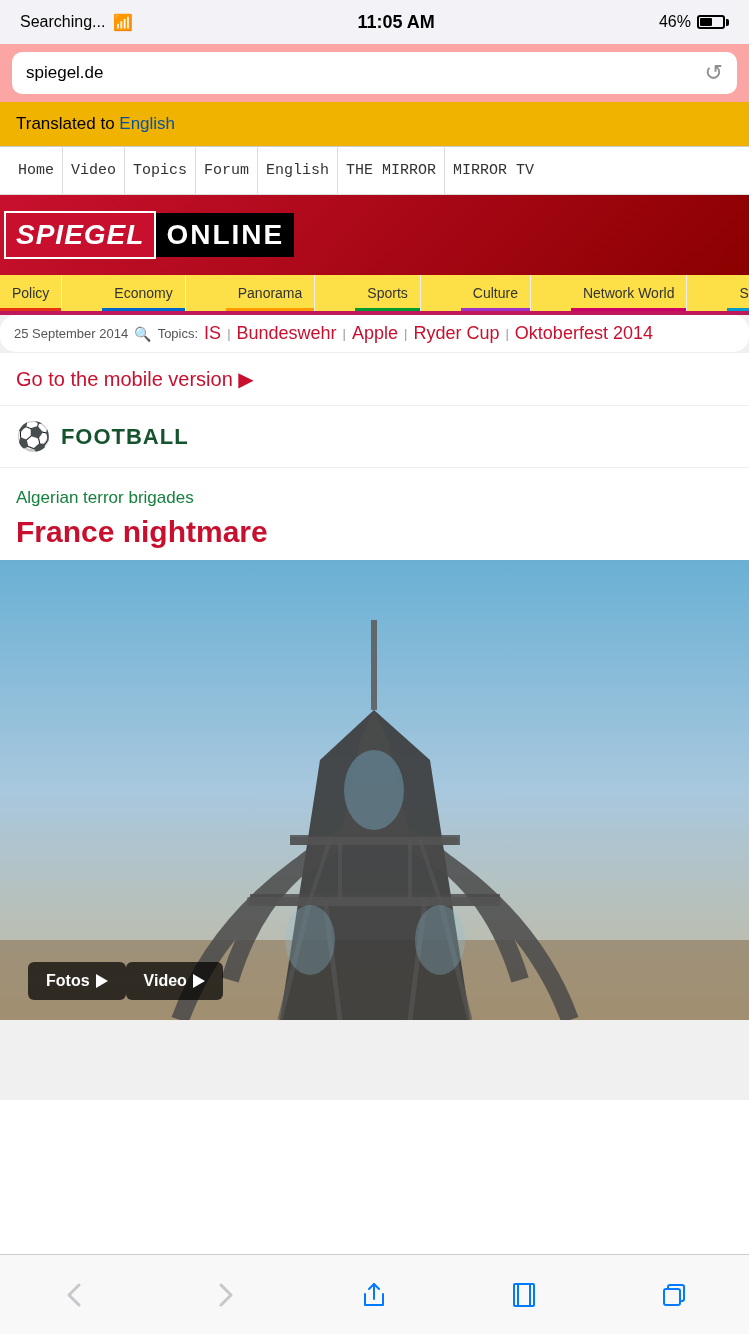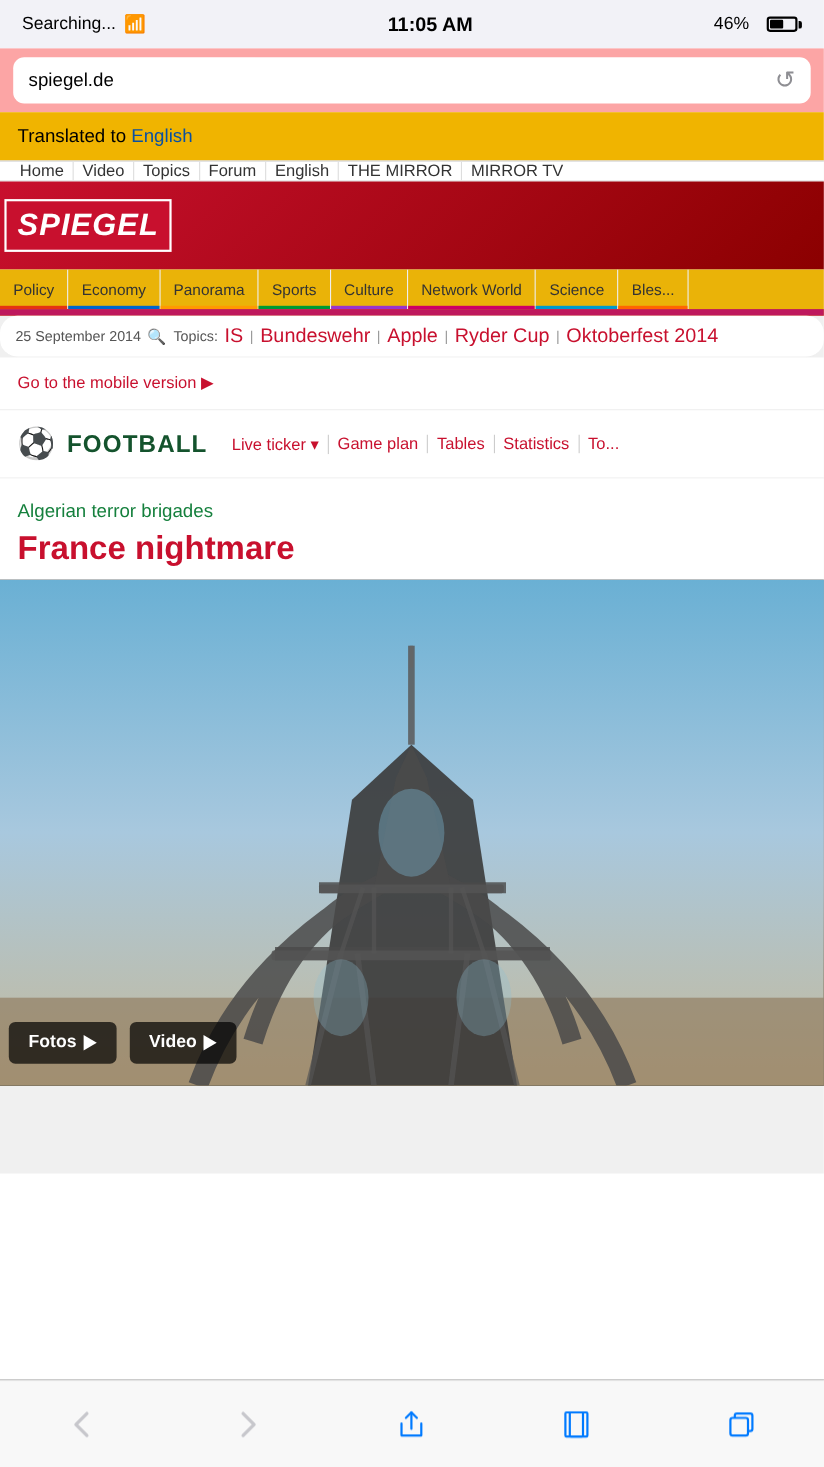--- a/index.html
+++ b/index.html
@@ -12,21 +12,21 @@
       height: 44px;
       display: flex;
       align-items: center;
       justify-content: space-between;
       padding: 0 20px;
       font-size: 16px;
       font-weight: 500;
     }
     .status-left { display: flex; align-items: center; gap: 8px; }
     .status-center { font-weight: 600; font-size: 18px; }
-    .status-right { display: flex; align-items: center; gap: 16px; font-size: 16px; }
+    .status-right { display: flex; align-items: center; gap: 6px; font-size: 16px; }
 
     
     .address-bar {
       background: #fca5a5;
       padding: 8px 12px;
       display: flex;
       align-items: center;
       justify-content: center;
     }
     .address-container {
@@ -71,23 +71,24 @@
       padding: 0 10px;
       display: flex;
       align-items: center;
       overflow: hidden;
       white-space: nowrap;
     }
     .top-nav a {
       color: #333;
       text-decoration: none;
       font-size: 15px;
-      padding: 0 8px;
+      padding: 15px 8px;
       display: inline-block;
       border-right: 1px solid #ddd;
+      font-family: Liberation Mono, monospace;
     }
     .top-nav a:last-child { border-right: none; }
     .top-nav a:first-child { border-right: 1px solid #ddd; }
 
     
     .logo-area {
       background: linear-gradient(135deg, #c8102e 0%, #8b0000 100%);
       padding: 16px 4px;
       display: flex;
       align-items: center;
@@ -110,24 +111,25 @@
       background: #000;
       padding: 6px 10px;
       color: #fff;
       font-size: 28px;
       font-weight: 700;
       letter-spacing: 2px;
     }
 
     
     .cat-nav {
-      background: #eab308;
+      background: #fde047;
       display: flex;
       overflow: hidden;
-      border-bottom: 6px solid #be185d;
+      border-bottom: 4px solid #be185d;
+      gap: 40px;
     }
     .cat-nav-item {
       font-size: 14px;
       color: #333;
       padding: 10px 12px;
       border-right: 1px solid #eee;
       white-space: nowrap;
       cursor: pointer;
       position: relative;
     }
@@ -168,21 +170,21 @@
 
     
     .mobile-link {
       background: #fff;
       padding: 14px 16px;
       border-bottom: 1px solid #eee;
     }
     .mobile-link a {
       color: #c8102e;
       text-decoration: none;
-      font-size: 15px;
+      font-size: 20px;
     }
 
     
     .football-section {
       background: #fff;
       padding: 14px 16px;
       border-bottom: 1px solid #eee;
     }
     .football-header {
       display: flex;
@@ -251,23 +253,22 @@
       height: 100%;
       background: linear-gradient(180deg, #87CEEB 0%, #b0d4e8 30%, #c8c8c8 60%, #8b7355 80%, #6b5a3e 100%);
       position: relative;
       overflow: hidden;
     }
 
     
     .image-buttons {
       position: absolute;
       bottom: 20px;
-      left: 8px;
-      display: flex;
-      gap: 12px;
+      left: 28px;
+      display: flex;
     }
     .img-btn {
       background: rgba(0,0,0,0.7);
       color: #fff;
       border: none;
       border-radius: 6px;
       padding: 10px 18px;
       font-size: 16px;
       font-weight: 600;
       cursor: pointer;
@@ -385,20 +386,21 @@
     <a>Topics</a>
     <a>Forum</a>
     <a>English</a>
     <a>THE MIRROR</a>
     <a>MIRROR TV</a>
   </div>
 
   <div class="logo-area">
     <div class="logo-box">
       <span class="logo-spiegel">SPIEGEL</span>
+      <span class="logo-online">ONLINE</span>
     </div>
   </div>
 
   <div class="cat-nav">
     <div class="cat-nav-item policy">Policy</div>
     <div class="cat-nav-item economy">Economy</div>
     <div class="cat-nav-item panorama">Panorama</div>
     <div class="cat-nav-item sports">Sports</div>
     <div class="cat-nav-item culture">Culture</div>
     <div class="cat-nav-item network">Network World</div>
@@ -422,27 +424,20 @@
   </div>
 
   <div class="mobile-link">
     <a>Go to the mobile version ▶</a>
   </div>
 
   <div class="football-section">
     <div class="football-header">
       <span class="football-icon">⚽</span>
       <span class="football-title">FOOTBALL</span>
-      <div class="football-nav">
-        <a>Live ticker ▾</a>
-        <a>Game plan</a>
-        <a>Tables</a>
-        <a>Statistics</a>
-        <a>To...</a>
-      </div>
     </div>
   </div>
 
   <div class="article-section">
     <div class="article-text-area">
       <div class="article-subtitle">Algerian terror brigades</div>
       <div class="article-title">France nightmare</div>
     </div>
 
     <div class="article-image">

